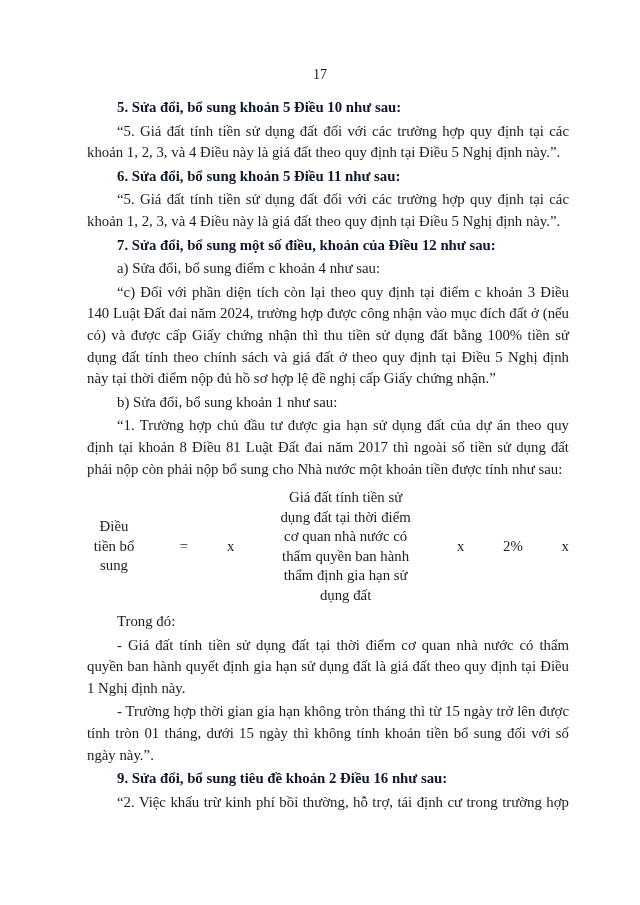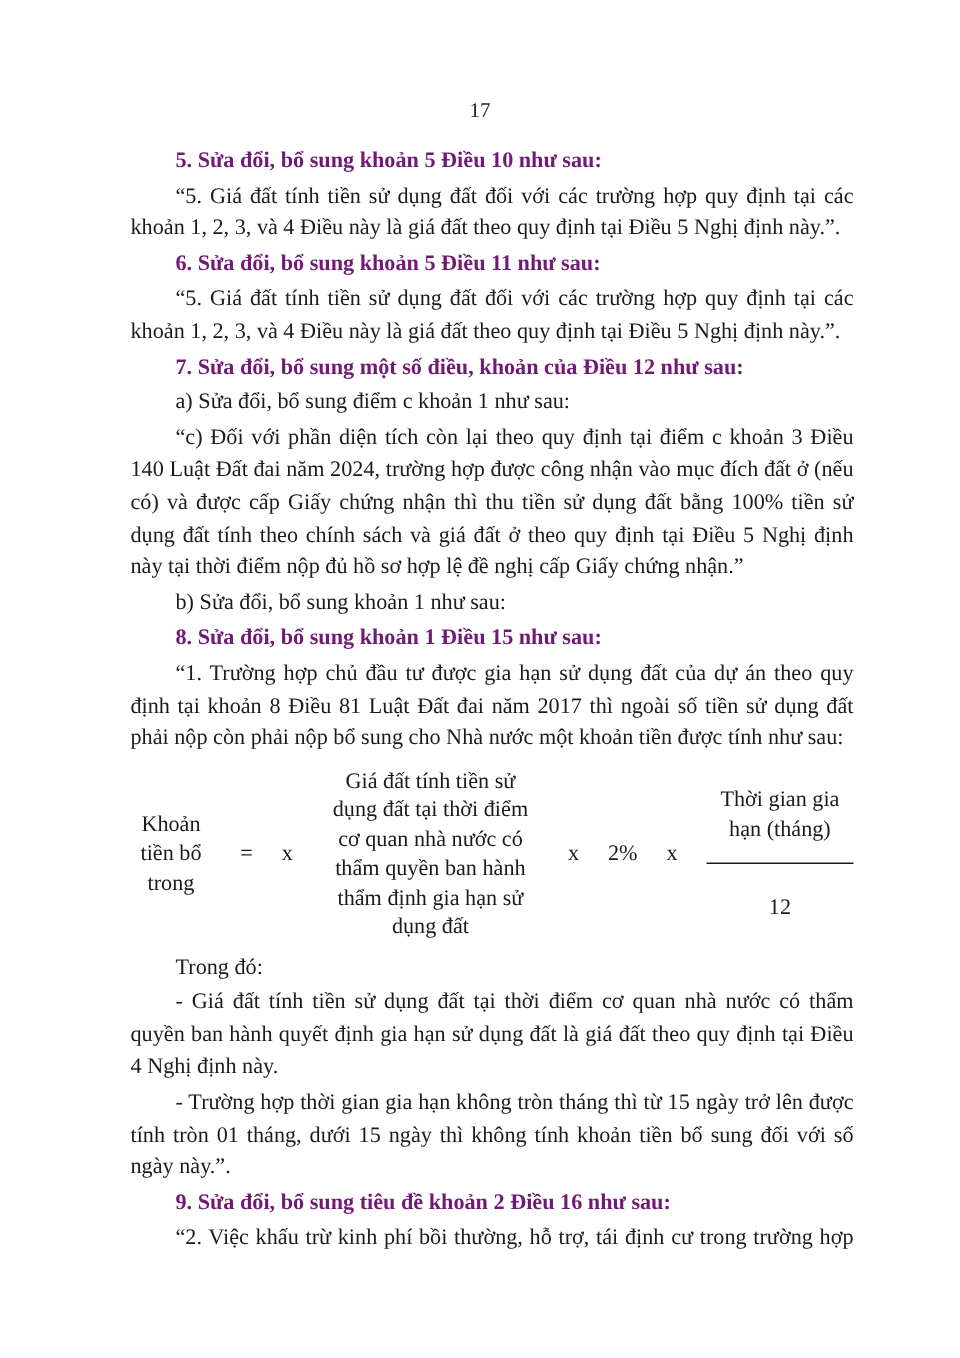--- a/index.html
+++ b/index.html
@@ -28,21 +28,21 @@
   .content p {
     margin: 2px 0 0 0;
     font-size: 14.8px;
     line-height: 21.6px;
     text-align: justify;
     text-indent: 30px;
   }
   .content p.heading {
     font-weight: bold;
     text-align: left;
-    color: #701a75;
+    color: #0f172a;
   }
   .content p.cont-line {
     text-align-last: justify;
   }
   .formula {
     display: flex;
     align-items: center;
     justify-content: space-between;
     margin: 8px 0 6px 0;
     font-size: 14.8px;
@@ -71,42 +71,36 @@
   <div class="page-number">17</div>
 
   <div class="content">
     <p class="heading">5. Sửa đổi, bổ sung khoản 5 Điều 10 như sau:</p>
     <p>“5. Giá đất tính tiền sử dụng đất đối với các trường hợp quy định tại các khoản 1, 2, 3, và 4 Điều này là giá đất theo quy định tại Điều 5 Nghị định này.”.</p>
 
     <p class="heading">6. Sửa đổi, bổ sung khoản 5 Điều 11 như sau:</p>
     <p>“5. Giá đất tính tiền sử dụng đất đối với các trường hợp quy định tại các khoản 1, 2, 3, và 4 Điều này là giá đất theo quy định tại Điều 5 Nghị định này.”.</p>
 
     <p class="heading">7. Sửa đổi, bổ sung một số điều, khoản của Điều 12 như sau:</p>
-    <p>a) Sửa đổi, bổ sung điểm c khoản 1 như sau:</p>
+    <p>a) Sửa đổi, bổ sung điểm c khoản 4 như sau:</p>
     <p>“c) Đối với phần diện tích còn lại theo quy định tại điểm c khoản 3 Điều 140 Luật Đất đai năm 2024, trường hợp được công nhận vào mục đích đất ở (nếu có) và được cấp Giấy chứng nhận thì thu tiền sử dụng đất bằng 100% tiền sử dụng đất tính theo chính sách và giá đất ở theo quy định tại Điều 5 Nghị định này tại thời điểm nộp đủ hồ sơ hợp lệ đề nghị cấp Giấy chứng nhận.”</p>
     <p>b) Sửa đổi, bổ sung khoản 1 như sau:</p>
 
-    <p class="heading">8. Sửa đổi, bổ sung khoản 1 Điều 15 như sau:</p>
     <p>“1. Trường hợp chủ đầu tư được gia hạn sử dụng đất của dự án theo quy định tại khoản 8 Điều 81 Luật Đất đai năm 2017 thì ngoài số tiền sử dụng đất phải nộp còn phải nộp bổ sung cho Nhà nước một khoản tiền được tính như sau:</p>
 
     <div class="formula">
-      <div class="f-cell f-result">Khoản tiền bổ trong</div>
+      <div class="f-cell f-result">Điều tiền bổ sung</div>
       <div class="f-op">=</div>
       <div class="f-op">x</div>
       <div class="f-cell f-price">Giá đất tính tiền sử dụng đất tại thời điểm cơ quan nhà nước có thẩm quyền ban hành thẩm định gia hạn sử dụng đất</div>
       <div class="f-op">x</div>
       <div class="f-rate">2%</div>
       <div class="f-op">x</div>
-      <div class="f-frac">
-        <div class="f-num">Thời gian gia hạn (tháng)</div>
-        <div class="f-bar"></div>
-        <div class="f-den">12</div>
-      </div>
     </div>
 
     <p>Trong đó:</p>
-    <p>- Giá đất tính tiền sử dụng đất tại thời điểm cơ quan nhà nước có thẩm quyền ban hành quyết định gia hạn sử dụng đất là giá đất theo quy định tại Điều 4 Nghị định này.</p>
+    <p>- Giá đất tính tiền sử dụng đất tại thời điểm cơ quan nhà nước có thẩm quyền ban hành quyết định gia hạn sử dụng đất là giá đất theo quy định tại Điều 1 Nghị định này.</p>
     <p>- Trường hợp thời gian gia hạn không tròn tháng thì từ 15 ngày trở lên được tính tròn 01 tháng, dưới 15 ngày thì không tính khoản tiền bổ sung đối với số ngày này.”.</p>
 
     <p class="heading">9. Sửa đổi, bổ sung tiêu đề khoản 2 Điều 16 như sau:</p>
     <p class="cont-line">“2. Việc khấu trừ kinh phí bồi thường, hỗ trợ, tái định cư trong trường hợp</p>
   </div>
 </div>
 
 </body></html>

